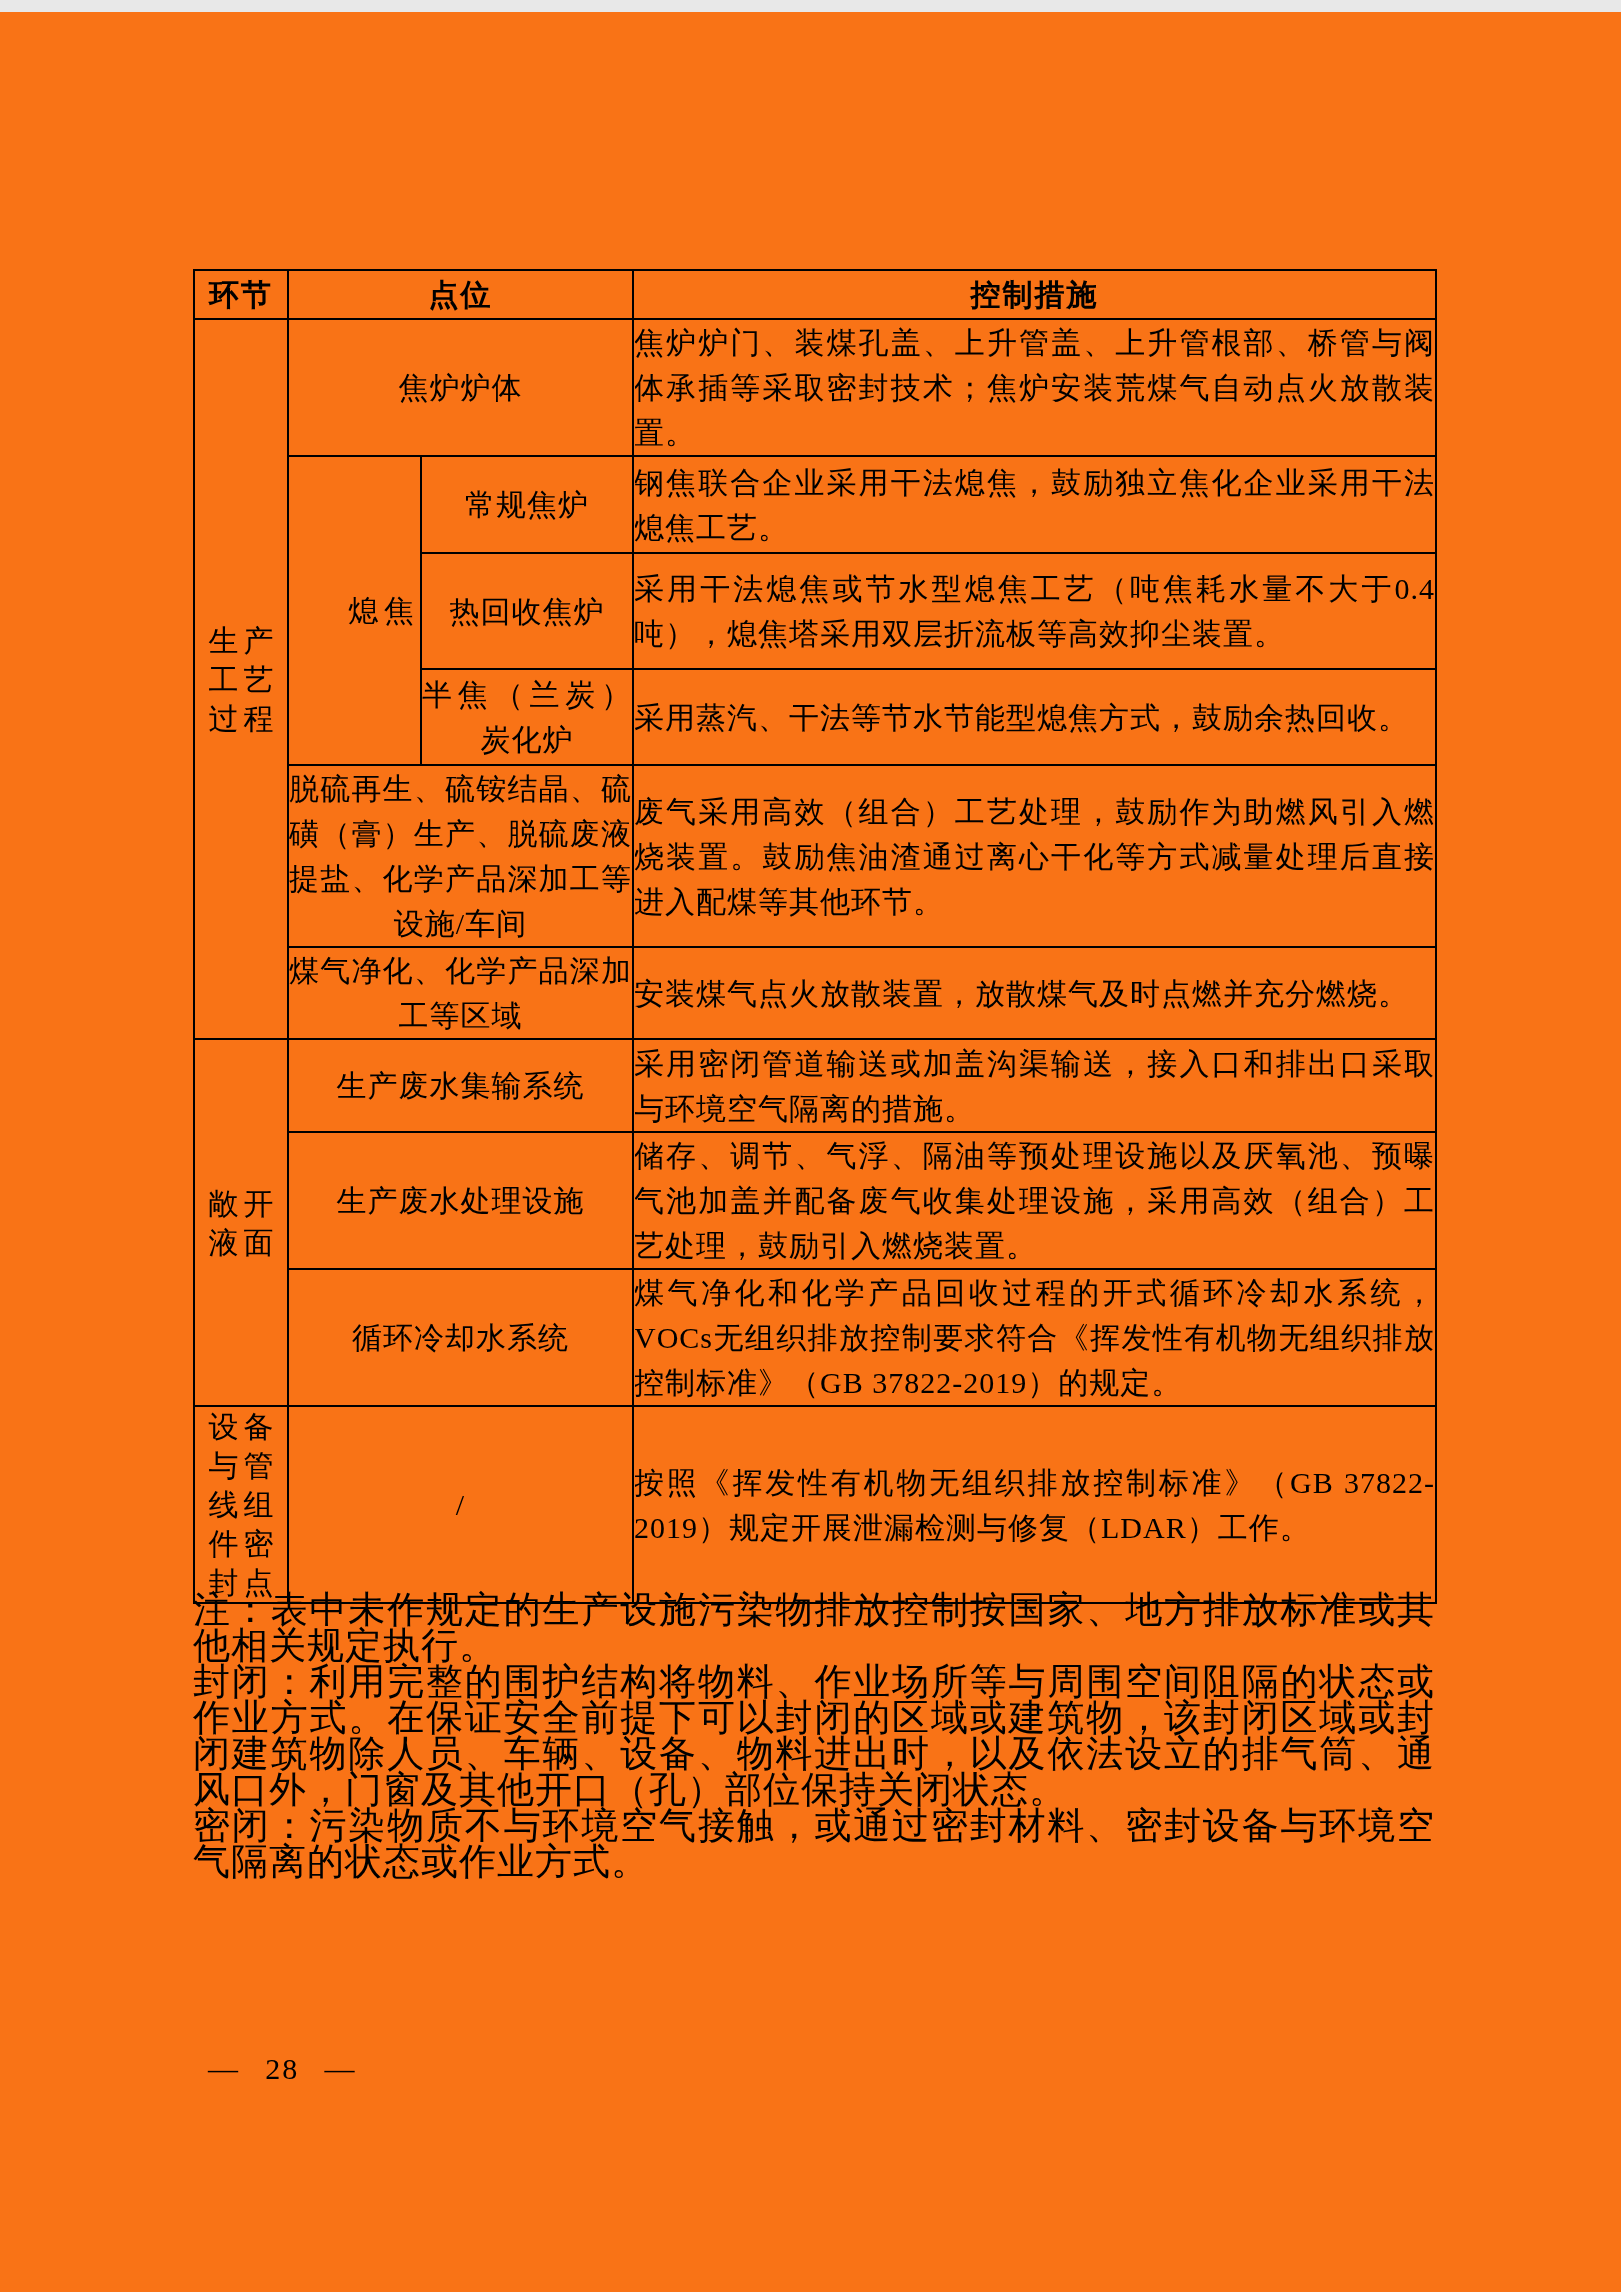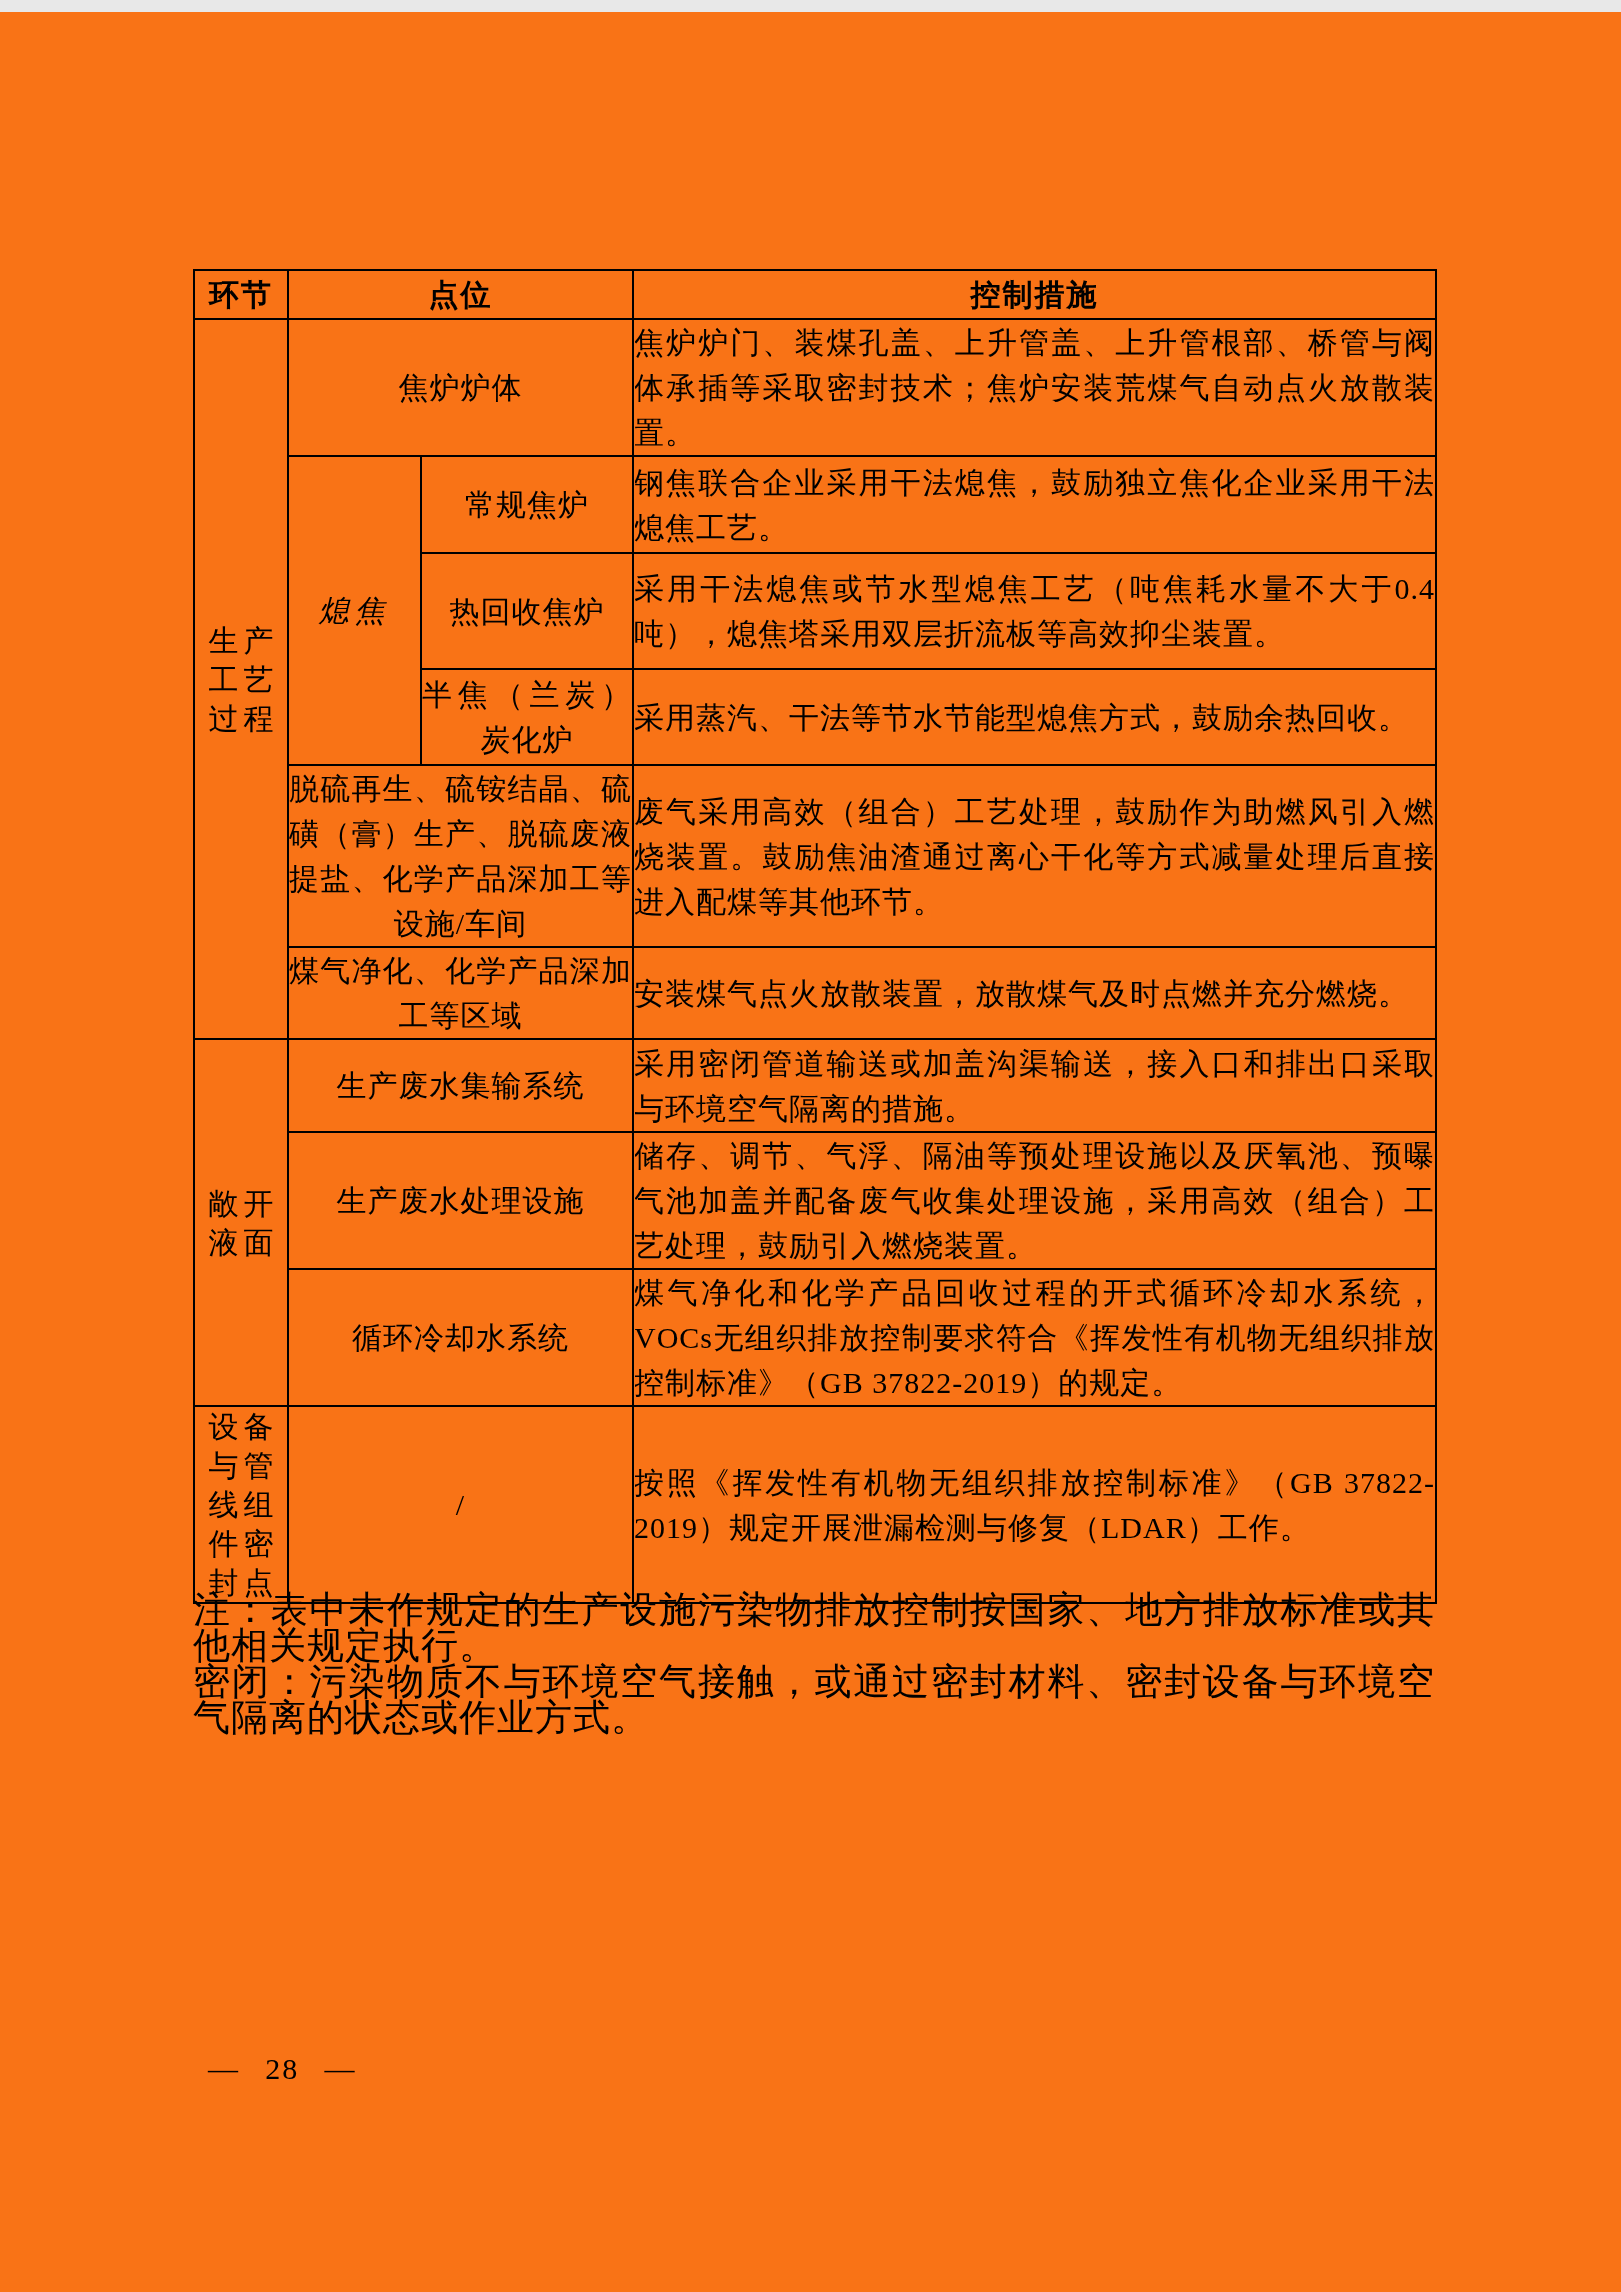--- a/index.html
+++ b/index.html
@@ -42,24 +42,23 @@
     font-size:29px;
   }
   .stage-line{
     line-height:39px;
     letter-spacing:4.9px;
     margin-right:-4.9px;
     text-align:center;
     white-space:nowrap;
   }
   td.group{
-    text-align:center;
+    text-align:right;
     letter-spacing:5.9px;
     padding-left:5.9px;
-    font-style:italic;
   }
   td.point{
     text-align:justify;
     text-align-last:center;
     -moz-text-align-last:center;
     letter-spacing:1px;
     padding:0 2px;
   }
   td.measure{
     text-align:justify;
@@ -168,19 +167,20 @@
         <div class="stage-line">封点</div>
       </td>
       <td class="point" colspan="2">/</td>
       <td class="measure">按照《挥发性有机物无组织排放控制标准》（GB 37822-2019）规定开展泄漏检测与修复（LDAR）工作。</td>
     </tr>
   </tbody>
     </table>
 
   <div class="notes">
     <p>注：表中未作规定的生产设施污染物排放控制按国家、地方排放标准或其他相关规定执行。</p>
+    <p>封闭：利用完整的围护结构将物料、作业场所等与周围空间阻隔的状态或作业方式。在保证安全前提下可以封闭的区域或建筑物，该封闭区域或封闭建筑物除人员、车辆、设备、物料进出时，以及依法设立的排气筒、通风口外，门窗及其他开口（孔）部位保持关闭状态。</p>
     <p>密闭：污染物质不与环境空气接触，或通过密封材料、密封设备与环境空气隔离的状态或作业方式。</p>
   </div>
 
   <div class="page-number">— 28 —</div>
 
 </div>
 
 
 </body></html>

